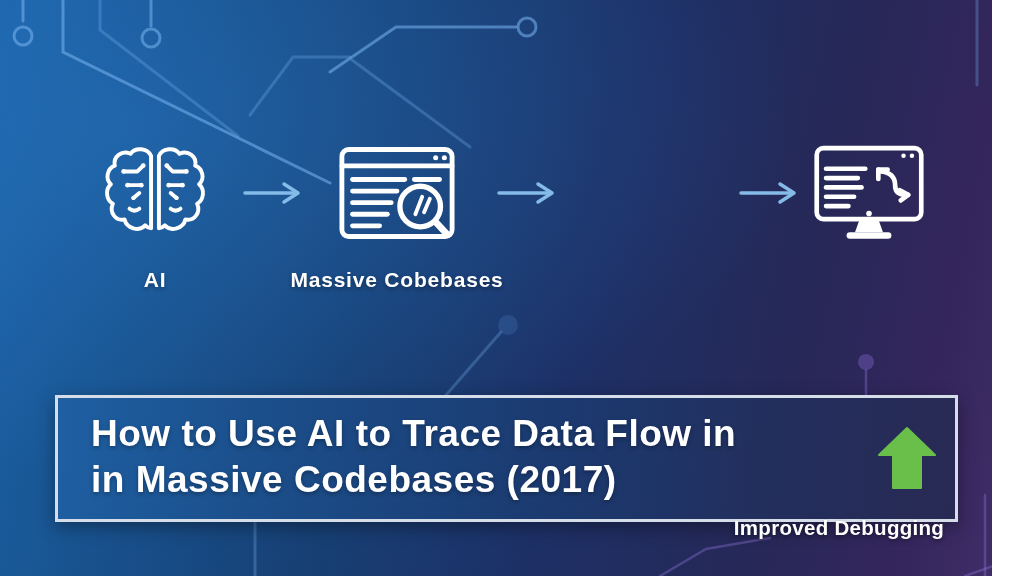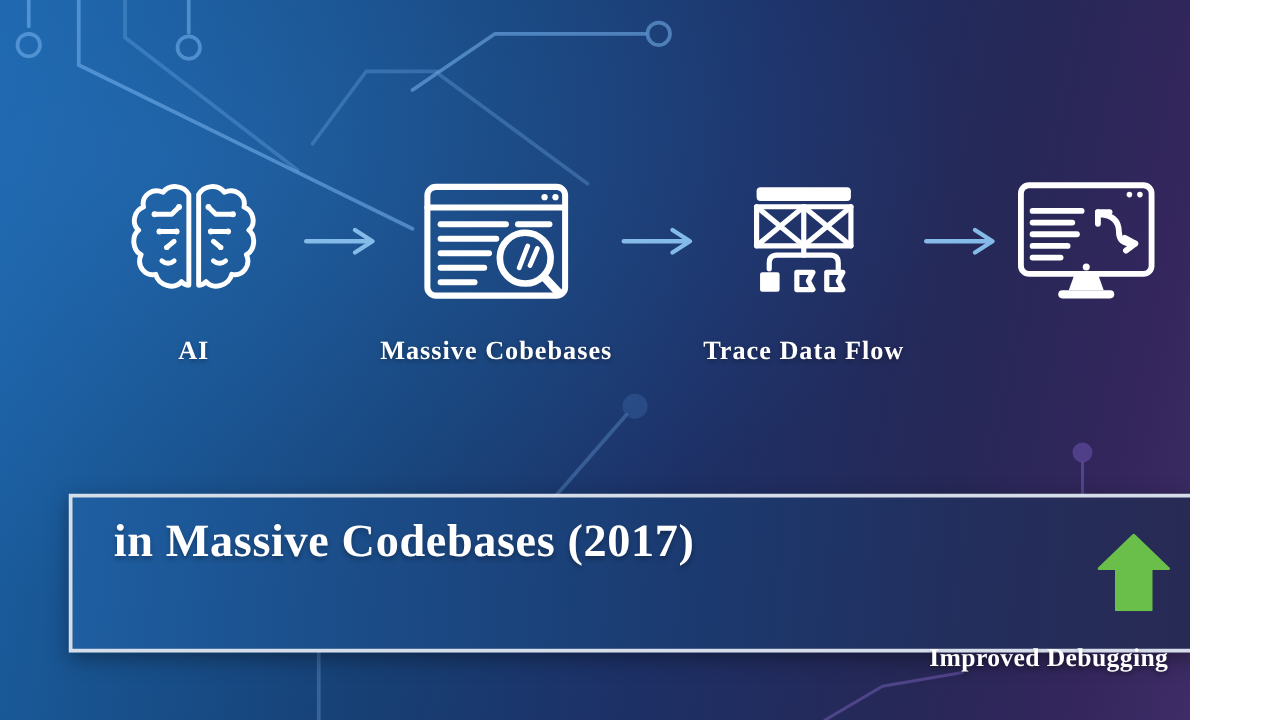--- a/index.html
+++ b/index.html
@@ -1,19 +1,20 @@
 <!DOCTYPE html>
 <html><head>
 <meta charset="utf-8">
 <style>
   html,body{margin:0;padding:0;}
   .canvas{
     position:relative;width:952px;height:576px;overflow:hidden;
-    font-family:Liberation Serif, serif;
+    font-family:Liberation Sans, sans-serif;
     background:linear-gradient(102deg,#1c64a9 0%,#18528e 18%,#174075 38%,#1d3066 58%,#262857 78%,#33265c 90%,#3e2c66 100%);
+    padding-left:40px;
   }
   .glow{
     position:absolute;inset:0;
     background:radial-gradient(ellipse at 14% 22%,rgba(45,125,205,0.38),rgba(45,125,205,0) 55%);
     pointer-events:none;
   }
   .circuit{position:absolute;inset:0;pointer-events:none;}
   .pipeline-step{position:absolute;width:260px;transform:translateX(-50%);text-align:center;}
   .icon-box{height:106px;display:flex;align-items:center;justify-content:center;}
   .step-label{
@@ -146,41 +147,20 @@
 
   <div class="flow-arrow" style="left:497px;">
     <svg width="58" height="26" viewBox="0 0 58 26">
       <g stroke="#85bbe8" stroke-width="3.5" fill="none" stroke-linecap="round" stroke-linejoin="round">
         <path d="M2 13 H54"></path>
           <path d="M41 4 L55 13 L41 22"></path>
       </g>
     </svg>
   </div>
 
-  <div class="pipeline-step" style="left:643px;top:140px;">
-    <div class="icon-box">
-      <svg width="92" height="94" viewBox="0 0 100 102">
-        <rect x="9" y="4" width="82" height="12" rx="3.5" fill="#ffffff"></rect>
-        <g stroke="#ffffff" stroke-width="4.5" fill="none" stroke-linecap="round" stroke-linejoin="round">
-          <rect x="9" y="21" width="82" height="34"></rect>
-          <path d="M50 21 V55"></path>
-          <path d="M9 21 L50 55"></path>
-            <path d="M50 21 L9 55"></path>
-          <path d="M50 21 L91 55"></path>
-            <path d="M91 21 L50 55"></path>
-          <path d="M50 55 V63"></path>
-          <path d="M20 75 V70 Q20 63 27 63 H73 Q80 63 80 70 V75"></path>
-          <path d="M44 78 H58 L54 85.5 L58 93 H44 Z"></path>
-          <path d="M70 78 H84 L80 85.5 L84 93 H70 Z"></path>
-        </g>
-        <rect x="12" y="78" width="17" height="17" rx="2" fill="#ffffff"></rect>
-      </svg>
-    </div>
-    <span class="step-label">Trace Data Flow</span>
-  </div>
 
   <div class="flow-arrow" style="left:739px;">
     <svg width="58" height="26" viewBox="0 0 58 26">
       <g stroke="#85bbe8" stroke-width="3.5" fill="none" stroke-linecap="round" stroke-linejoin="round">
         <path d="M2 13 H54"></path>
           <path d="M41 4 L55 13 L41 22"></path>
       </g>
     </svg>
   </div>
 
@@ -206,20 +186,21 @@
           <circle cx="60" cy="74" r="3"></circle>
           <path d="M50 80 L70 80 L75 94 L45 94 Z"></path>
           <rect x="36" y="94" width="48" height="7" rx="3.5"></rect>
         </g>
       </svg>
     </div>
   </div>
 
   <div class="title-box">
     <div class="title-text">
+      <span class="title-line">How to Use AI to Trace Data Flow in</span>
       <span class="title-line">in Massive Codebases (2017)</span>
     </div>
   </div>
 
   <div class="callout-arrow">
     <svg width="58" height="62" viewBox="0 0 58 62">
       <polygon points="29,1 57,28 43,28 43,61 15,61 15,28 1,28" fill="#6abf4b" stroke="#6abf4b" stroke-width="2" stroke-linejoin="round"></polygon>
     </svg>
   </div>
   <div class="callout-label">Improved Debugging</div>

